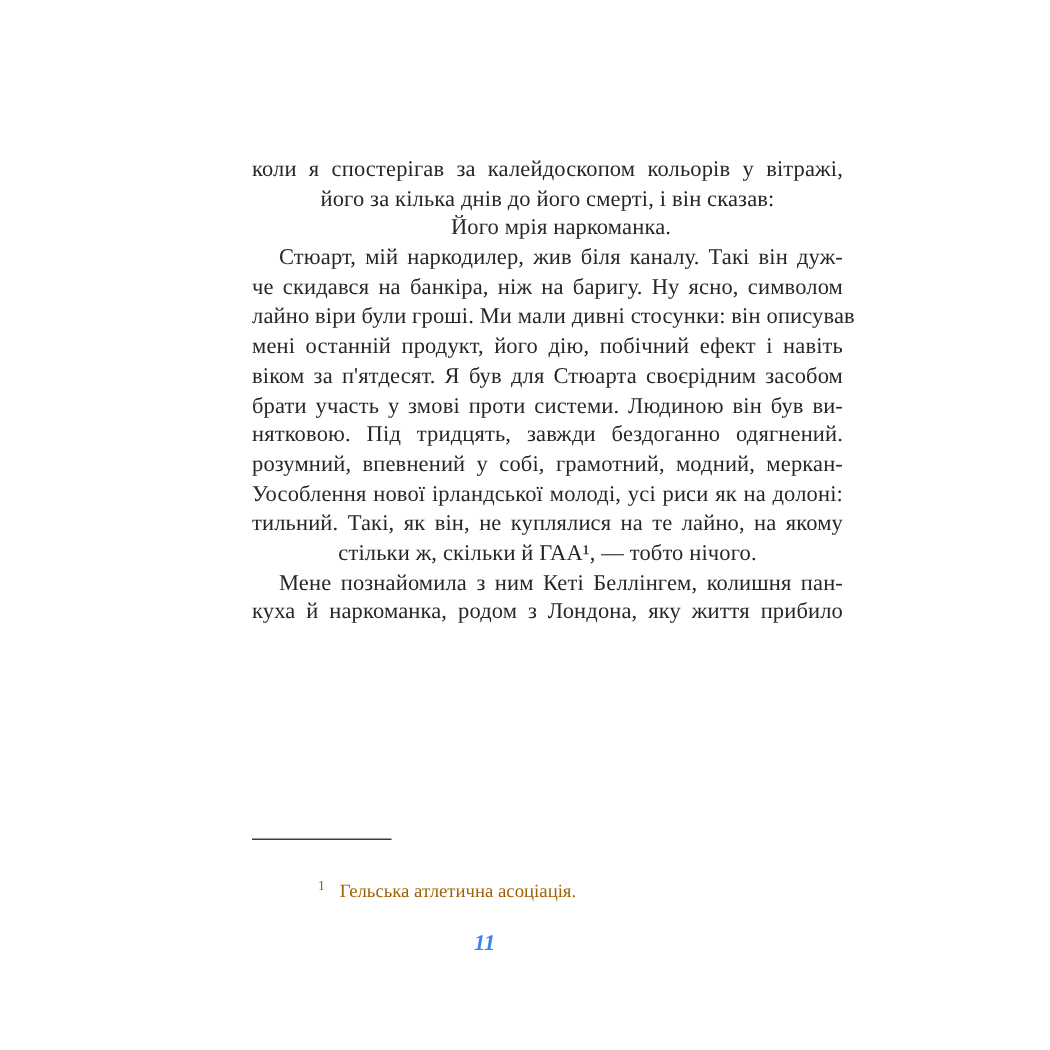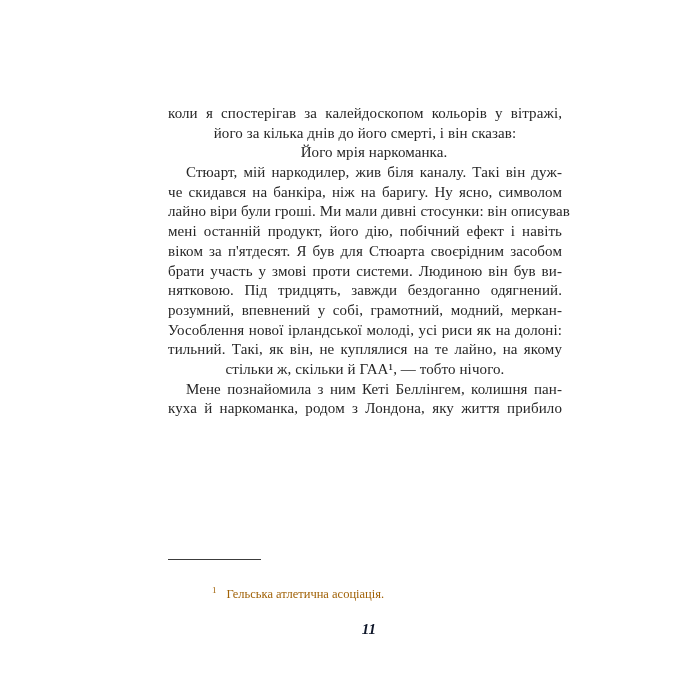--- a/index.html
+++ b/index.html
@@ -58,25 +58,25 @@
   .footnote .fn-marker {
     font-size: 9px;
     vertical-align: super;
     margin-right: 10px;
   }
   .page-number {
     position: absolute;
     left: 316px;
     top: 621px;
     width: 60px;
-    text-align: right;
+    text-align: left;
     font-size: 15px;
     font-style: italic;
     font-weight: bold;
-    color: #0f172a;
+    color: #3b82f6;
   }
 </style>
 </head>
 <body>
 
 <div class="page">
 
   <div class="body-text" id="body-lines">
       <div class="line just">коли я спостерігав за калейдоскопом кольорів у вітражі,</div>
       <div class="line">його за кілька днів до його смерті, і він сказав:</div>

